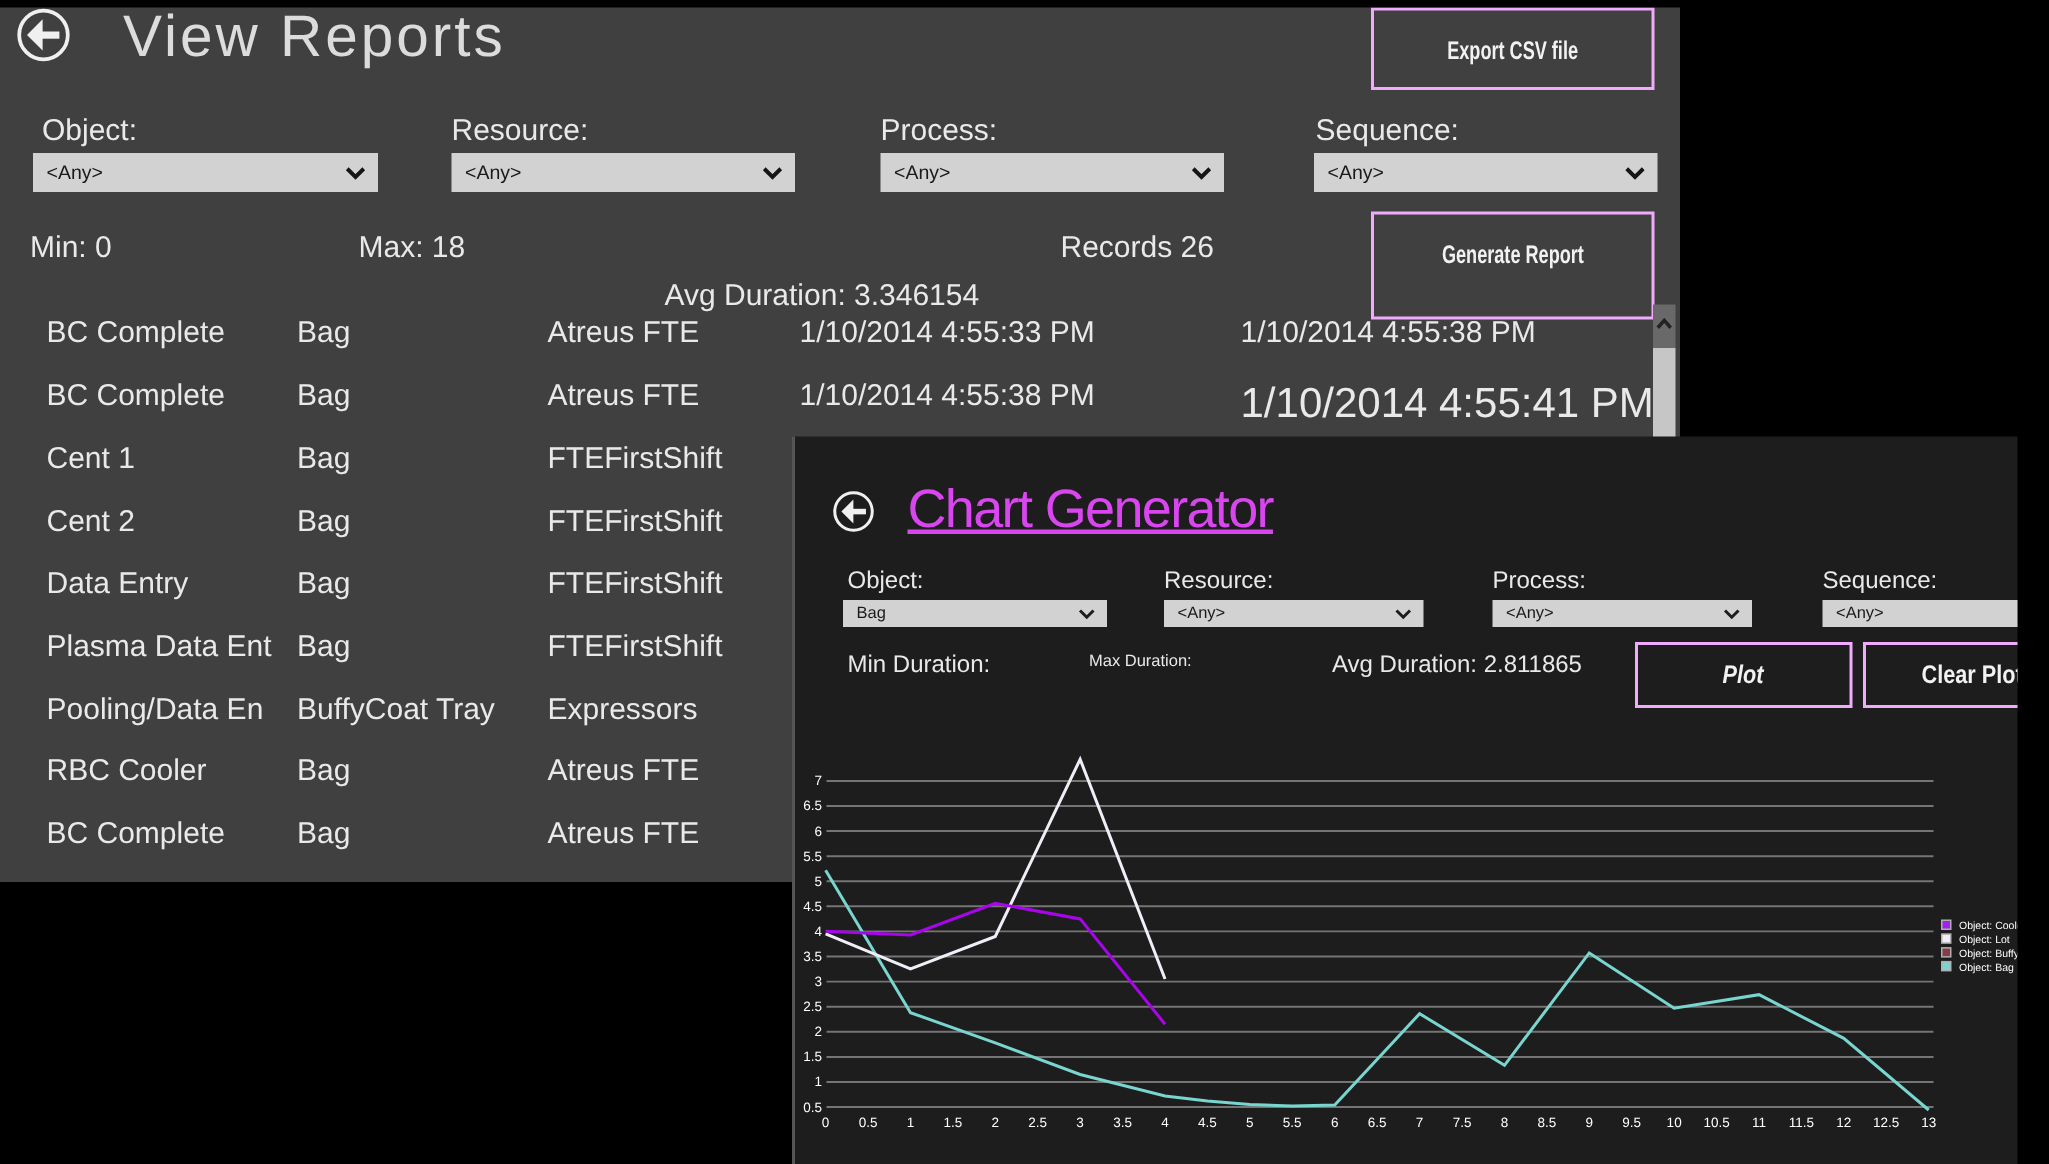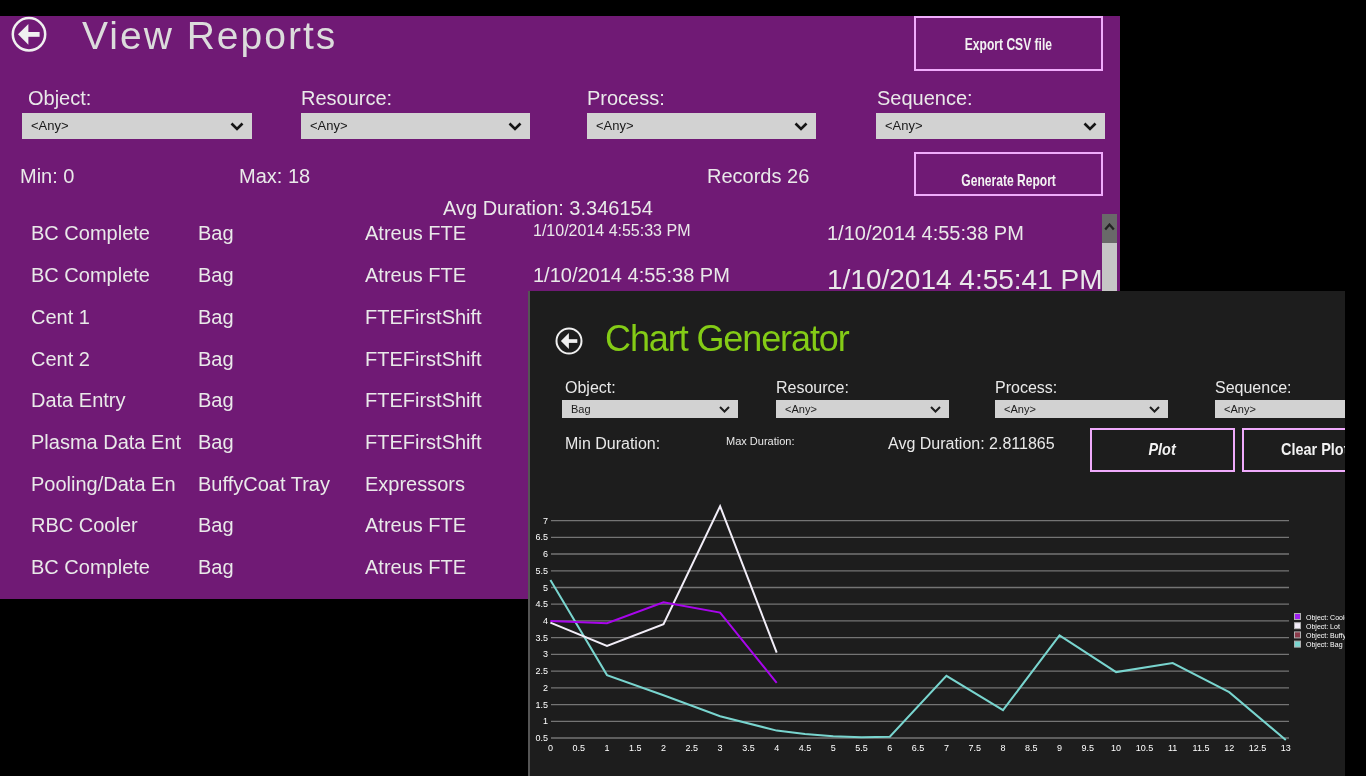--- a/index.html
+++ b/index.html
@@ -1,19 +1,19 @@
 <!DOCTYPE html>
 <html><head>
 <meta charset="utf-8">
 <style>
   html,body{margin:0;padding:0;background:#000;}
   body{width:1366px;height:776px;overflow:hidden;position:relative;
        font-family:"Liberation Sans",sans-serif;}
   .abs{position:absolute;}
-  #vr{left:0;top:16px;width:1120px;height:583px;background:#701a75;color:#e9e9e9;overflow:hidden;}
+  #vr{left:0;top:5px;width:1120px;height:583px;background:#404040;color:#e9e9e9;overflow:hidden;}
   #cg{left:528px;top:291px;width:815px;height:485px;background:#1d1d1d;color:#e9e9e9;
       border-left:2px solid #555;overflow:hidden;}
   .ddl{background:#d2d2d2;color:#1a1a1a;}
   .ddl .txt{position:absolute;left:9px;}
   .ddl svg{position:absolute;right:8px;}
   .btn{border:2px solid #f0abfc;color:#f2f2f2;font-weight:bold;text-align:center;box-sizing:border-box;}
   .lbl{white-space:nowrap;}
 </style>
 </head>
 <body>
@@ -57,26 +57,26 @@
     <svg style="top:9px" width="14" height="9" viewBox="0 0 14 9">
         <path d="M1.5 1.5 L7 7 L12.5 1.5" stroke="#151515" stroke-width="2.6" fill="none"></path>
       </svg>
   </div>
 
   <div class="abs lbl" style="left:20px;top:149px;font-size:20px;">Min: 0</div>
   <div class="abs lbl" style="left:239px;top:149px;font-size:20px;">Max: 18</div>
   <div class="abs lbl" style="left:443px;top:149px;font-size:20px;margin-top:32px;">Avg Duration: 3.346154</div>
   <div class="abs lbl" style="left:707px;top:149px;font-size:20px;">Records 26</div>
 
-  <div class="abs btn" style="left:914px;top:136px;width:189px;height:44px;font-size:17px;line-height:54px;"><span style="display:inline-block;transform:scaleX(0.71);transform-origin:center;">Generate Report</span></div>
+  <div class="abs btn" style="left:914px;top:136px;width:189px;height:72px;font-size:17px;line-height:54px;"><span style="display:inline-block;transform:scaleX(0.71);transform-origin:center;">Generate Report</span></div>
 
   <div class="abs lbl" style="left:31px;top:206.4px;font-size:20px;">BC Complete</div>
   <div class="abs lbl" style="left:198px;top:206.4px;font-size:20px;">Bag</div>
   <div class="abs lbl" style="left:365px;top:206.4px;font-size:20px;">Atreus FTE</div>
-  <div class="abs lbl" style="left:533px;top:206.4px;font-size:16px;">1/10/2014 4:55:33 PM</div>
+  <div class="abs lbl" style="left:533px;top:206.4px;font-size:20px;">1/10/2014 4:55:33 PM</div>
   <div class="abs lbl" style="left:827px;top:206.4px;font-size:20px;">1/10/2014 4:55:38 PM</div>
   <div class="abs lbl" style="left:31px;top:248.1px;font-size:20px;">BC Complete</div>
   <div class="abs lbl" style="left:198px;top:248.1px;font-size:20px;">Bag</div>
   <div class="abs lbl" style="left:365px;top:248.1px;font-size:20px;">Atreus FTE</div>
   <div class="abs lbl" style="left:533px;top:248.1px;font-size:20px;">1/10/2014 4:55:38 PM</div>
   <div class="abs lbl" style="left:827px;top:248.1px;font-size:28px;">1/10/2014 4:55:41 PM</div>
   <div class="abs lbl" style="left:31px;top:289.8px;font-size:20px;">Cent 1</div>
   <div class="abs lbl" style="left:198px;top:289.8px;font-size:20px;">Bag</div>
   <div class="abs lbl" style="left:365px;top:289.8px;font-size:20px;">FTEFirstShift</div>
   <div class="abs lbl" style="left:31px;top:331.5px;font-size:20px;">Cent 2</div>
@@ -106,21 +106,21 @@
   <div class="abs" style="left:1102px;top:227px;width:15px;height:80px;background:#c6c6c6;"></div>
 </div>
 
 <div class="abs" id="cg">
 
   <svg class="abs" style="left:25px;top:36px" width="28" height="28" viewBox="0 0 28 28">
     <circle cx="14" cy="14" r="12.5" fill="none" stroke="#f0f0f0" stroke-width="2"></circle>
     <rect x="12.5" y="12.2" width="9.8" height="3.7" fill="#f0f0f0"></rect>
     <path d="M5.9 14 L13.9 6 L13.9 22 Z" fill="#f0f0f0"></path>
   </svg>
-  <div class="abs lbl" style="left:75px;top:27px;font-size:36px;letter-spacing:-1.1px;color:#84cc16;">Chart Generator</div>
+  <div class="abs lbl" style="left:75px;top:27px;font-size:36px;letter-spacing:-1.1px;color:#d946ef;text-decoration:underline;">Chart Generator</div>
 
   <div class="abs lbl" style="left:35px;top:88px;font-size:16px;">Object:</div>
   <div class="abs lbl" style="left:246px;top:88px;font-size:16px;">Resource:</div>
   <div class="abs lbl" style="left:465px;top:88px;font-size:16px;">Process:</div>
   <div class="abs lbl" style="left:685px;top:88px;font-size:16px;">Sequence:</div>
 
   <div class="abs ddl" style="left:32px;top:109px;width:176px;height:18px;">
     <span class="txt" style="top:3px;font-size:11px;">Bag</span>
     <svg style="top:6px" width="11" height="7" viewBox="0 0 11 7">
         <path d="M1 1 L5.5 5.5 L10 1" stroke="#1d1d1d" stroke-width="2" fill="none"></path>

